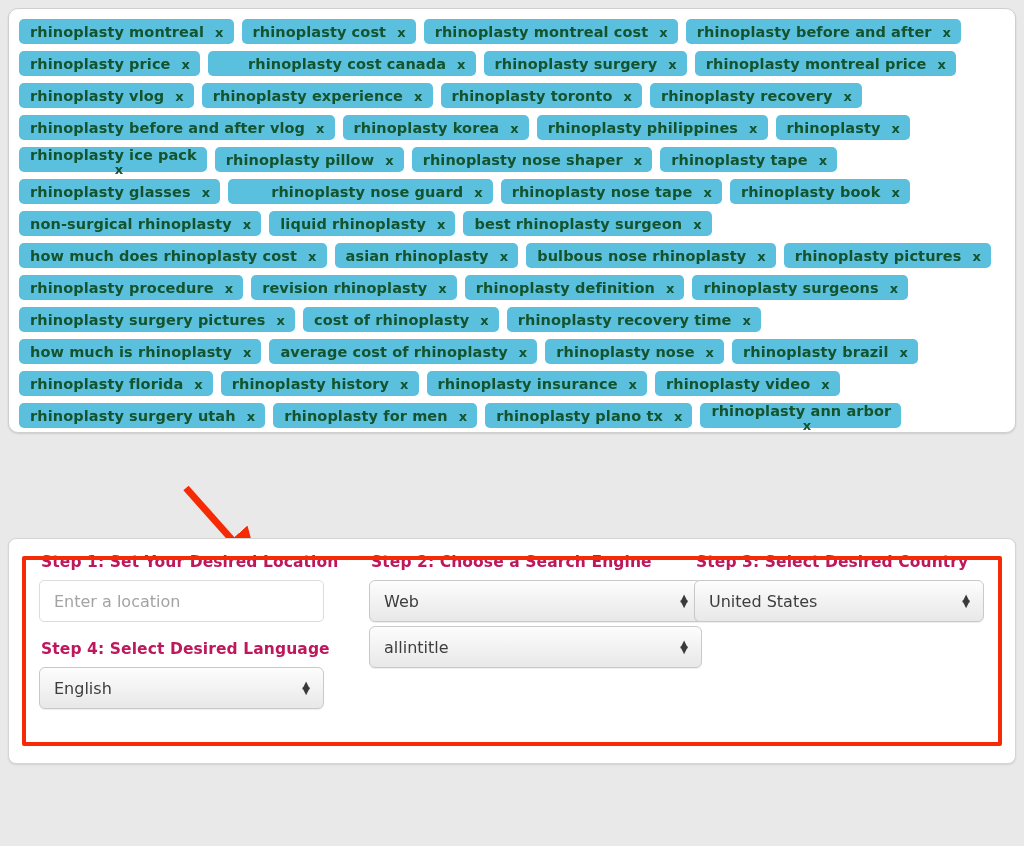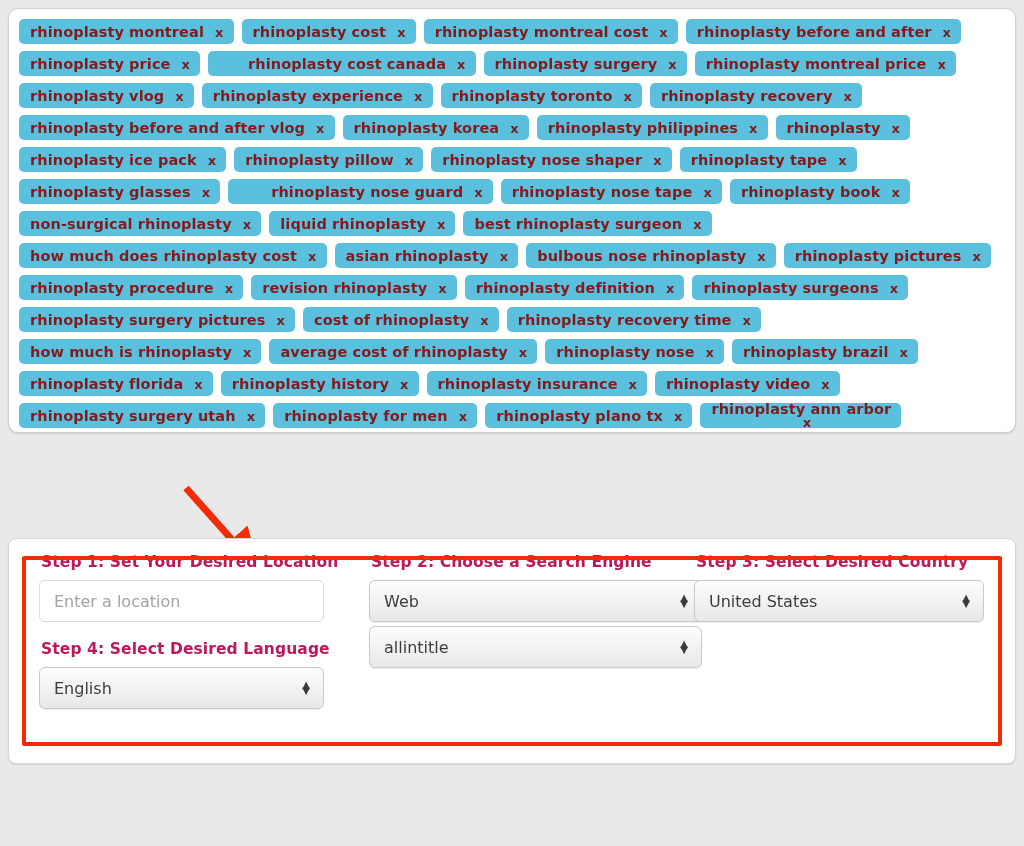--- a/index.html
+++ b/index.html
@@ -19,32 +19,31 @@
     border:1px solid #cfcfcf;
     border-radius:10px;
     box-shadow:0 1px 2px rgba(0,0,0,.12);
     padding:10px 10px 6px 10px;
     overflow:hidden;
   }
   .kw-flow{ display:flex; flex-wrap:wrap; align-content:flex-start; }
   .tag{
     display:inline-flex; align-items:center;
     background:#5bc0de;
-    color:#7f1d1d;
+    color:#14532d;
     border-radius:5px;
     height:25px;
     margin:0 8px 7px 0;
     padding:0 10px 0 11px;
     font-size:14.5px;
     font-weight:bold;
     letter-spacing:.1px;
     white-space:nowrap;
     line-height:1;
     cursor:default;
-    justify-content:flex-end;
   }
   .tag .lbl{ position:relative; top:1px; }
   .tag .rm{
     margin-left:11px; font-size:13px; font-weight:bold;
     position:relative; top:1px; cursor:pointer;
   }
 
   
   .toolbar{ position:absolute; left:0; top:440px; width:1024px; height:62px; }
 
@@ -170,21 +169,21 @@
         <span class="rm">x</span>
       </span>
       <span class="tag" style="background: rgb(91, 192, 222);">
         <span class="lbl">rhinoplasty philippines</span>
         <span class="rm">x</span>
       </span>
       <span class="tag" style="background: rgb(91, 192, 222);">
         <span class="lbl">rhinoplasty</span>
         <span class="rm">x</span>
       </span>
-      <span class="tag" style="background: rgb(91, 192, 222);">
+      <span class="tag" style="background: rgb(91, 192, 222); flex-direction: column;">
         <span class="lbl">rhinoplasty ice pack</span>
         <span class="rm">x</span>
       </span>
       <span class="tag" style="background: rgb(91, 192, 222);">
         <span class="lbl">rhinoplasty pillow</span>
         <span class="rm">x</span>
       </span>
       <span class="tag" style="background: rgb(91, 192, 222);">
         <span class="lbl">rhinoplasty nose shaper</span>
         <span class="rm">x</span>

